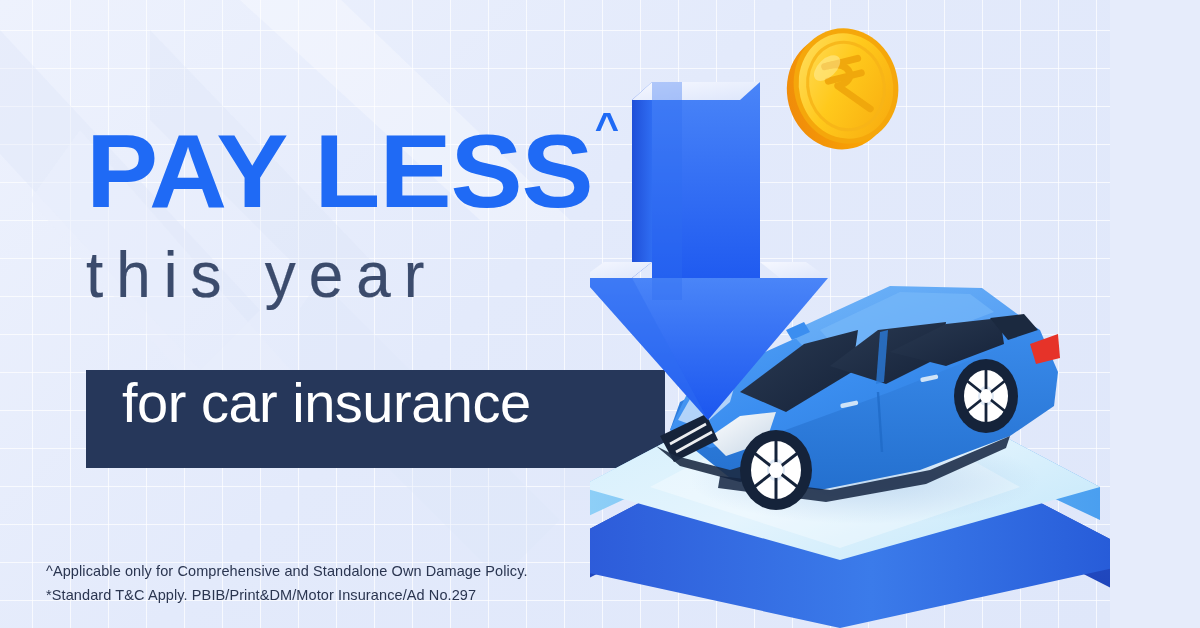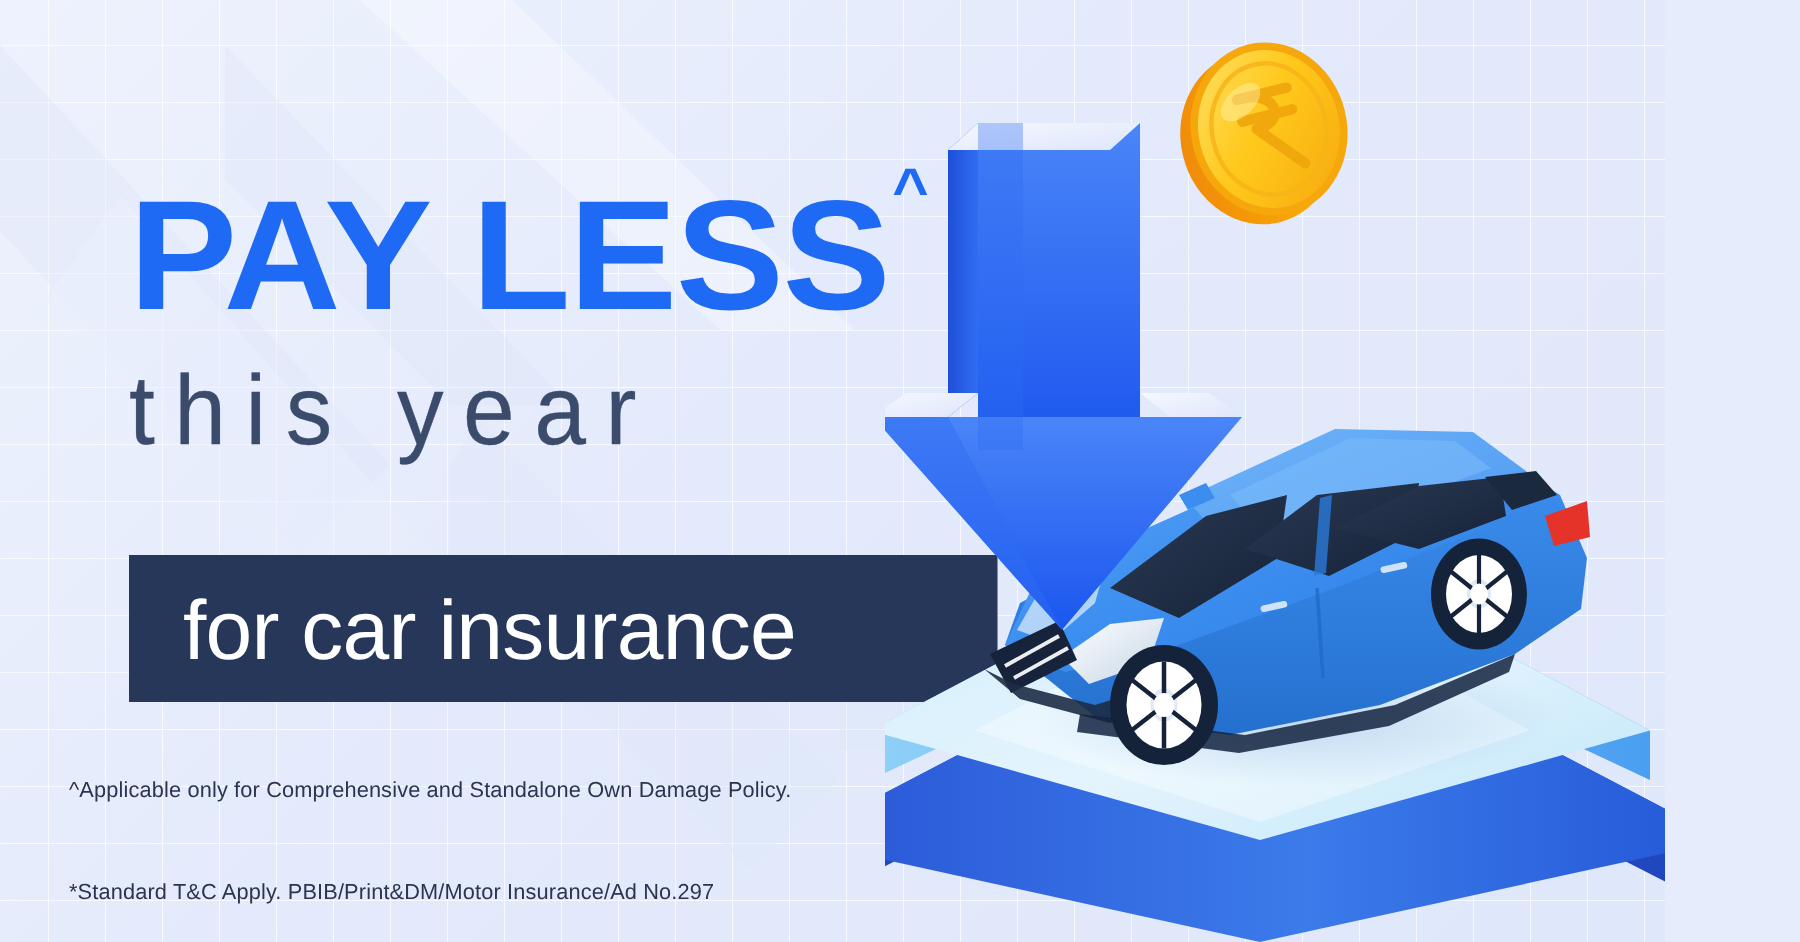--- a/index.html
+++ b/index.html
@@ -74,40 +74,40 @@
     transform-origin:left top;
     -webkit-text-stroke:0.2px #2d3e60;
     opacity:.92;
   }
 
   .band {
     position:absolute;
     left:0; top:248px;
     width:579px; height:98px;
     background:#26375a;
-    display:flex; align-items:center;
+    display:flex; 
   }
   .band-text {
     color:#ffffff;
     font-size:56px;
     font-weight:normal;
     letter-spacing:-0.5px;
     padding-left:36px;
     white-space:nowrap;
   }
 
   
   .disclaimer {
     position:absolute; left:46px; bottom:20px;
     color:#2a3550;
     font-size:14.5px;
     line-height:1.65;
     letter-spacing:.1px;
   }
-  .disclaimer div { white-space:nowrap;margin-top:44px; }
+  .disclaimer div { white-space:nowrap; }
 
   
   .art { position:absolute; right:0; top:0; width:520px; height:628px; }
   .art svg { display:block; width:520px; height:628px; }
 </style>
 </head>
 <body>
 
 <div id="banner">
 

